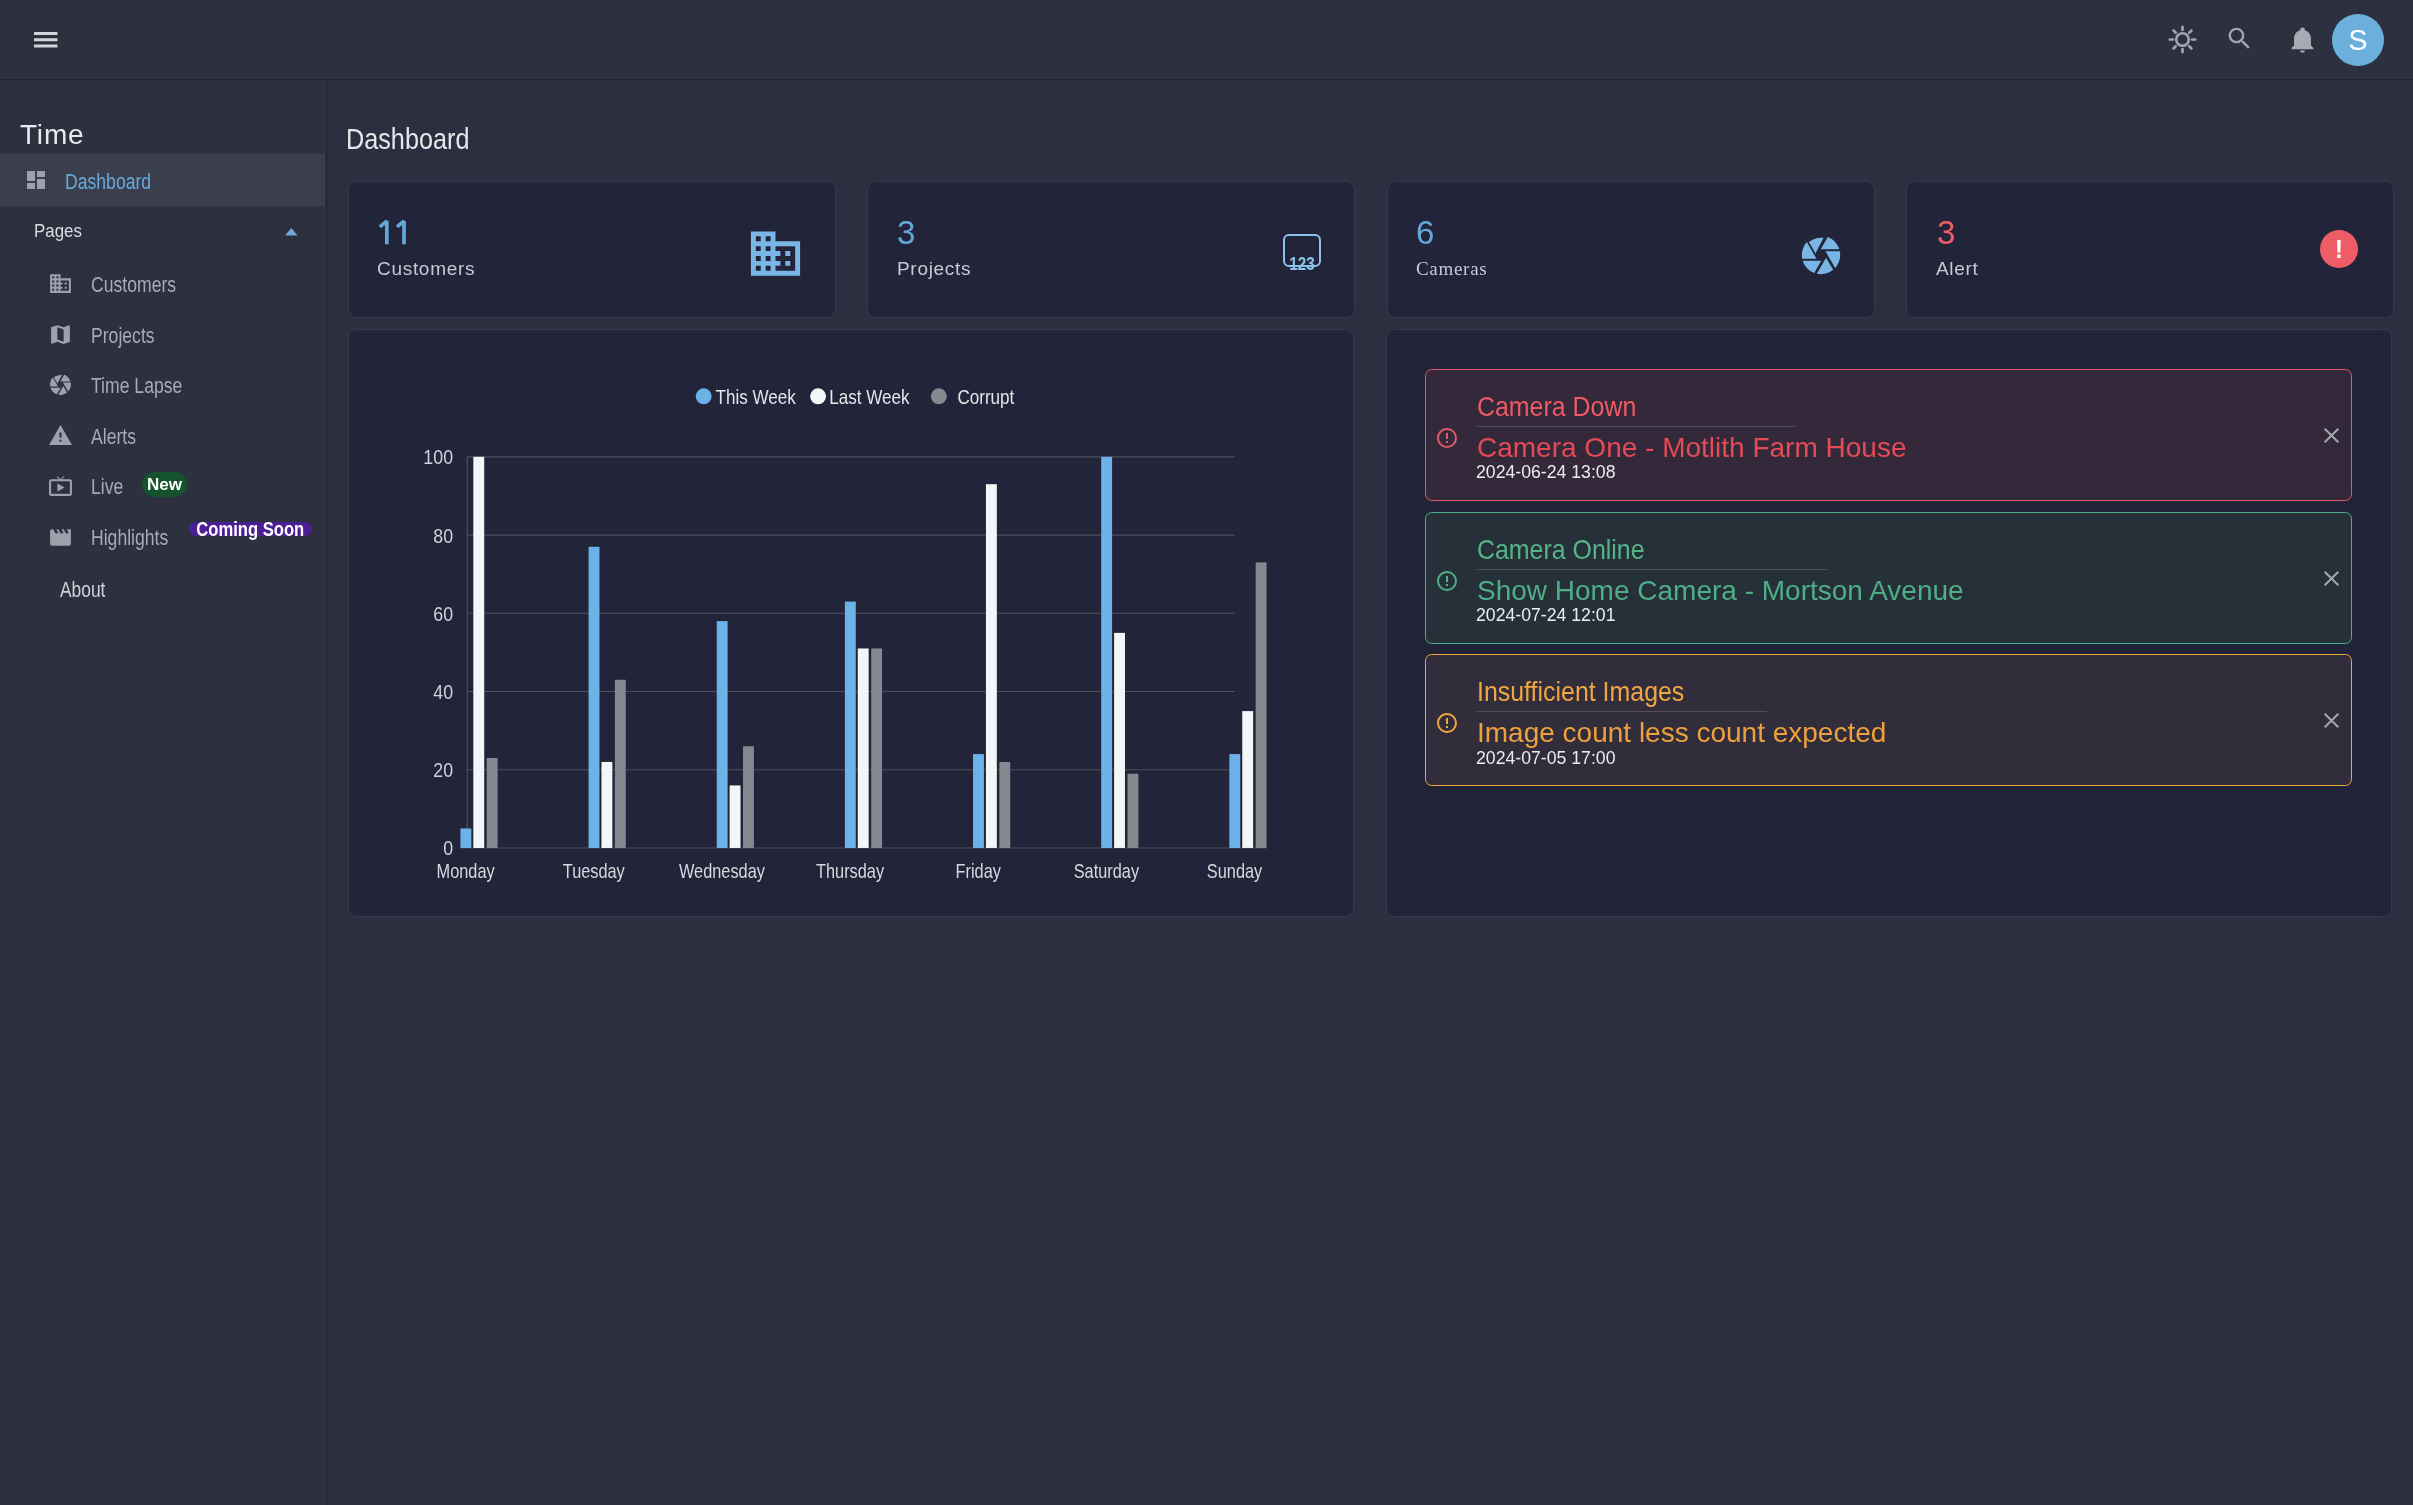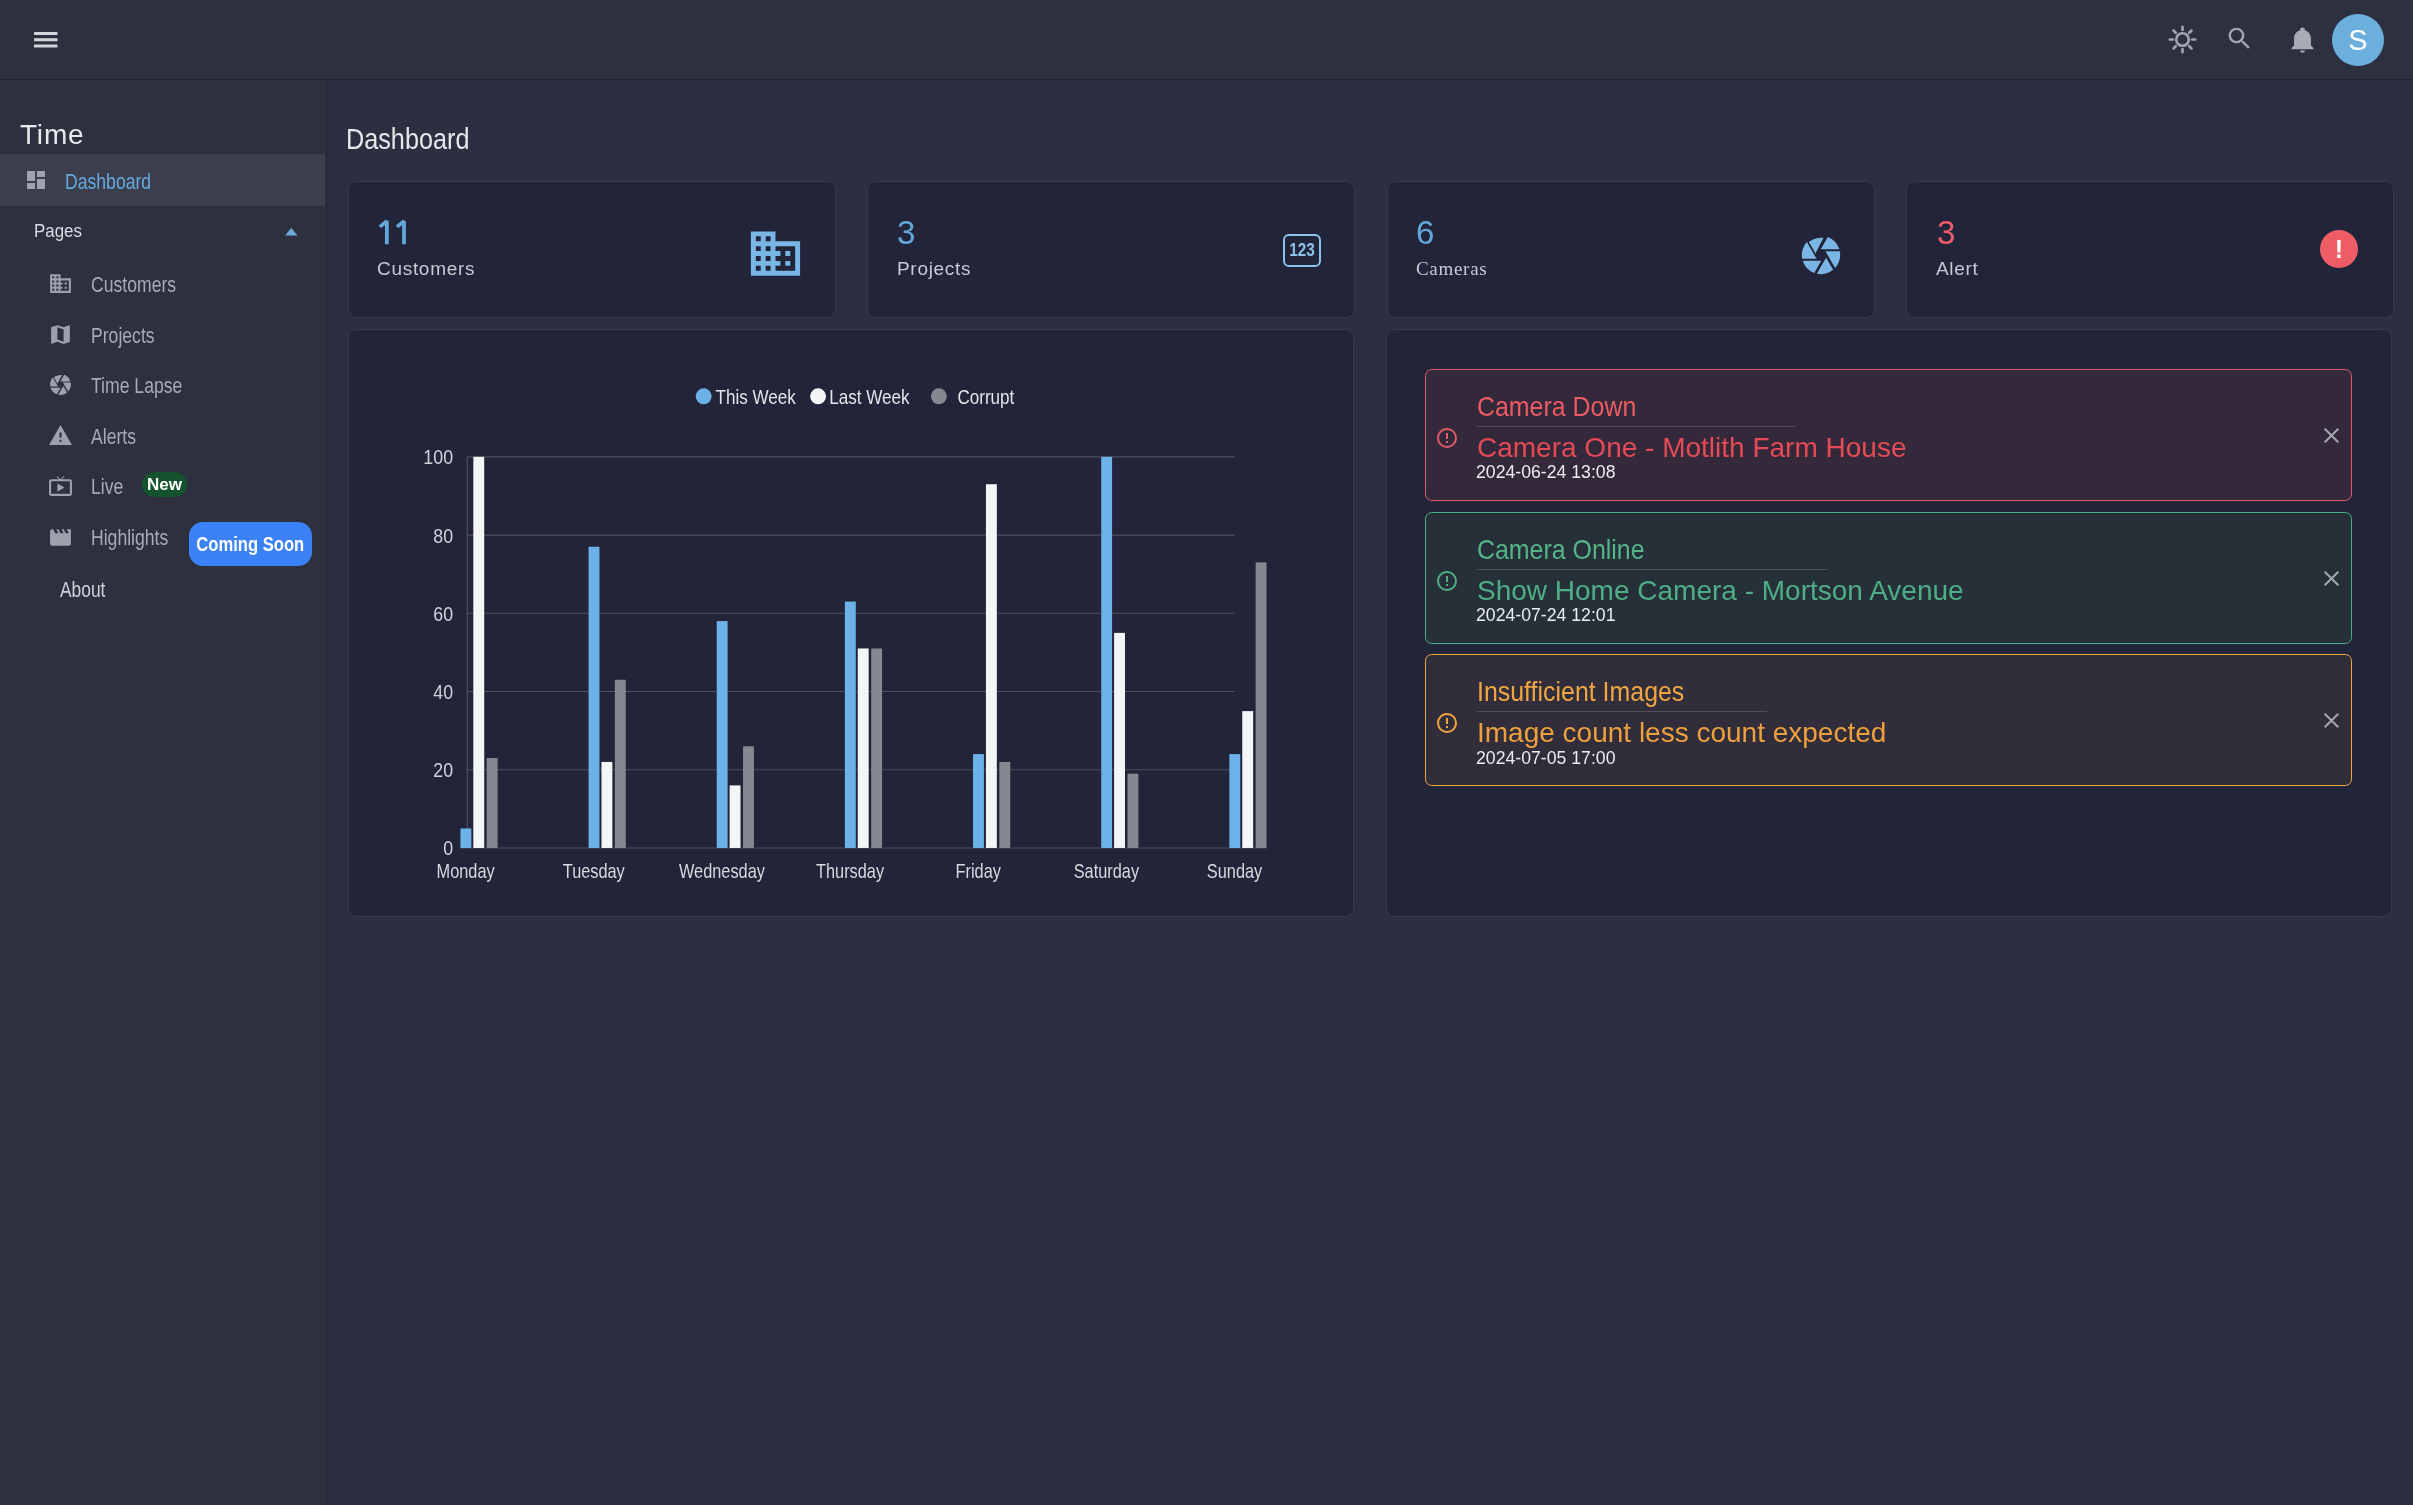--- a/index.html
+++ b/index.html
@@ -79,21 +79,21 @@
 <div class="tx item-label" style="left:91px; top:424px;">Alerts</div>
 <svg class="abs" style="left:48px; top:473px;" width="25" height="25" viewBox="0 0 24 24">
     <path fill="#9da1ab" d="M21,6H13.41L15.7,3.71L15,3L12,6L9,3L8.29,3.71L10.59,6H3C1.9,6 1,6.9 1,8V20C1,21.1 1.9,22 3,22H21C22.1,22 23,21.1 23,20V8C23,6.9 22.1,6 21,6M21,20H3V8H21V20M9,10V18L16,14L9,10Z"></path>
   </svg>
 <div class="tx item-label" style="left:91px; top:474px;">Live</div>
 <div class="abs pill" style="left:142px; top:472px; width:45px; height:25px; border-radius:12.6px; background:#14532d; font-size:17px;">New</div>
 <svg class="abs" style="left:48px; top:525px;" width="25" height="25" viewBox="0 0 24 24">
     <path fill="#9da1ab" d="M18,4L20,8H17L15,4H13L15,8H12L10,4H8L10,8H7L5,4H4A2,2 0 0,0 2,6V18A2,2 0 0,0 4,20H20A2,2 0 0,0 22,18V4H18Z"></path>
   </svg>
 <div class="tx item-label" style="left:91px; top:525px;">Highlights</div>
-<div class="abs pill" style="left:189px; top:522px; width:123px; height:44px; border-radius:14px; background:#3b82f6; font-size:21px;">
+<div class="abs pill" style="left:189px; top:522px; width:123px; height:14px; border-radius:14px; background:#4c1d95; font-size:21px;">
     <span style="transform:scaleX(0.79); white-space:nowrap;">Coming Soon</span>
   </div>
 <div class="tx" style="left:60px; top:577px; font-size:22px; color:#cfd1d7; transform:scaleX(0.79);">About</div>
 
 <div class="tx" style="left:346px; top:123px; font-size:29px; color:#e6e7ea; transform:scaleX(0.87);">Dashboard</div>
 
 <div class="abs card" style="left:348px; top:181px; width:488px; height:137px;"></div>
 <svg class="abs" style="left:378px; top:214px;" width="34" height="34" viewBox="0 0 40 40">
     <g stroke="#64a7d9" stroke-width="4.4" fill="none">
       <path d="M10.4,7.9 V35.6 M2.2,15.1 L10.6,8.1"></path>
@@ -101,21 +101,21 @@
     </g>
   </svg>
 <div class="tx stat-label" style="left:377px; top:258px;">Customers</div>
 <svg class="abs" style="left:746px; top:224px;" width="59" height="59" viewBox="0 0 24 24">
     <path fill="#79b6e6" d="M18,15H16V17H18M18,11H16V13H18M20,19H12V17H14V15H12V13H14V11H12V9H20M10,7H8V5H10M10,11H8V9H10M10,15H8V13H10M10,19H8V17H10M6,7H4V5H6M6,11H4V9H6M6,15H4V13H6M6,19H4V17H6M12,7V3H2V21H22V7H12Z"></path>
   </svg>
 <div class="abs card" style="left:867px; top:181px; width:488px; height:137px;"></div>
 <div class="tx num" style="left:897px; top:214px;">3</div>
 <div class="tx stat-label" style="left:897px; top:258px;">Projects</div>
 <div class="abs" style="left:1283px; top:234px; width:38px; height:33px; border:2.9px solid #8cc3ec; border-radius:5.9px;"></div>
-<div class="abs pill" style="left:1283px; top:234px; width:38px; height:33px; color:#8cc3ec; font-size:18px;">
+<div class="abs pill" style="left:1283px; top:248px; width:38px; height:33px; color:#8cc3ec; font-size:18px;">
     <span style="transform:scaleX(0.85);">123</span>
   </div>
 <div class="abs card" style="left:1387px; top:181px; width:488px; height:137px;"></div>
 <div class="tx num" style="left:1416px; top:214px;">6</div>
 <div class="tx stat-label" style="left:1416px; top:258px;font-family:Liberation Serif, serif;">Cameras</div>
 <svg class="abs" style="left:1798px; top:232px;" width="46" height="46" viewBox="0 0 24 24">
     <path fill="#79b6e6" d="M13.73,15L9.83,21.76C10.53,21.91 11.25,22 12,22C14.4,22 16.6,21.15 18.32,19.75L14.66,13.4M2.46,15C3.38,17.92 5.61,20.26 8.45,21.34L12.12,15M8.54,12L4.64,5.25C3,7.04 2,9.39 2,12C2,12.68 2.07,13.35 2.2,14H9.69M21.8,10H14.31L14.6,10.5L19.36,18.75C21,16.96 22,14.61 22,12C22,11.31 21.93,10.65 21.8,10M21.54,9C20.62,6.08 18.39,3.74 15.55,2.66L11.88,9M9.4,10.5L13.34,3.03C12.9,2.97 12.45,2.94 12,2.94C9.6,2.94 7.4,3.8 5.68,5.19L9.34,11.53Z"></path>
   </svg>
 <div class="abs card" style="left:1906px; top:181px; width:488px; height:137px;"></div>
 <div class="tx num" style="left:1937px; top:214px; color:#ed5e68;">3</div>

